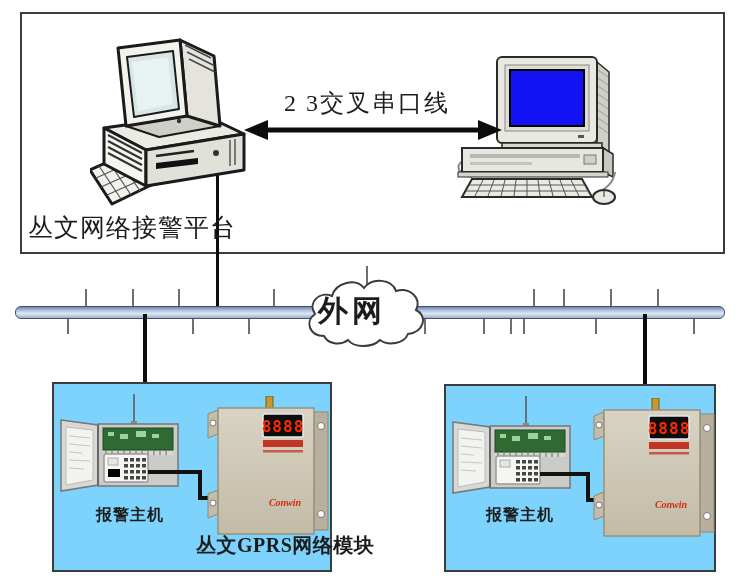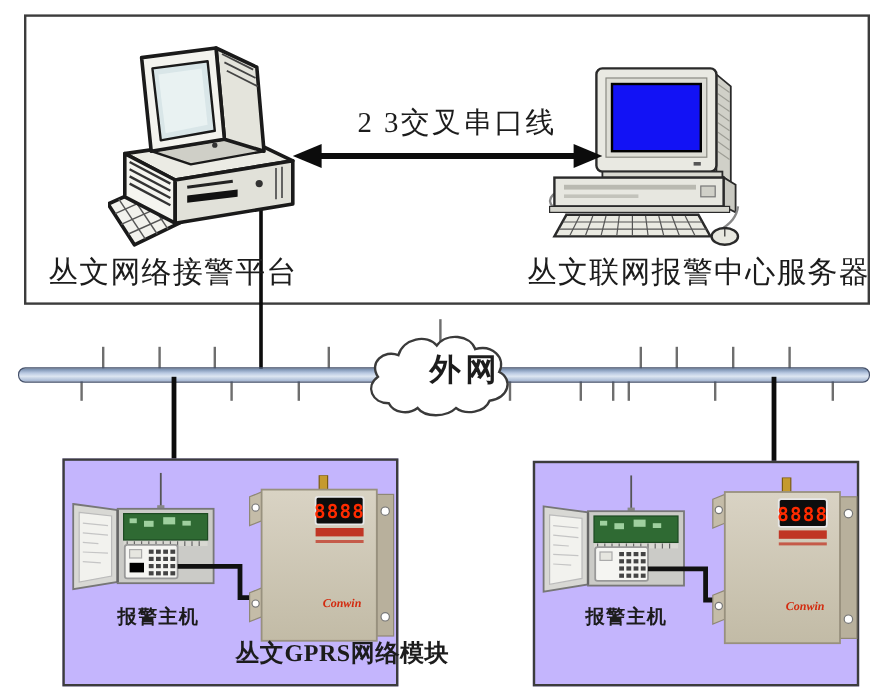--- a/index.html
+++ b/index.html
@@ -1,30 +1,30 @@
 <!DOCTYPE html>
 <html><head>
 <meta charset="utf-8">
 <style>
   html,body{margin:0;padding:0;background:#ffffff;}
   .stage{position:relative;width:739px;height:580px;background:#fff;overflow:hidden;
          font-family:"Liberation Serif", serif;color:#1a1a1a;}
   .abs{position:absolute;}
   .frame{border:2px solid #3c3c3c;background:transparent;}
-  .label{text-align:right;line-height:1.15;white-space:nowrap;color:#1c1c1c;}
+  .label{text-align:left;line-height:1.15;white-space:nowrap;color:#1c1c1c;}
   .lbl-big{font-size:25px;letter-spacing:1px;}
   .lbl-cable{font-size:24px;letter-spacing:2px;}
-  .lbl-cloud{font-size:26px;font-weight:600;letter-spacing:4px;}
+  .lbl-cloud{font-size:30px;font-weight:600;letter-spacing:4px;}
   .lbl-small{font-size:16px;font-weight:600;letter-spacing:1px;}
   .lbl-mod{font-size:20px;font-weight:600;letter-spacing:0.5px;}
   .busbar{left:15px;top:306px;width:708px;height:11px;border:1px solid #44506a;border-radius:6px;
           background:linear-gradient(180deg,#6f87a8 0%,#b9c9e2 35%,#dde6f2 60%,#9fb2cf 100%);}
   .tick{width:2px;background:#6e6e6e;}
   .dropline{background:#0c0c0c;}
-  .sitebox{border:2px solid #3c3c3c;background:#c4b5fd;}
+  .sitebox{border:2px solid #3c3c3c;background:#7dd3fc;}
   svg{display:block;}
 </style>
 </head>
 <body>
 
 <div class="stage">
 
   <div class="abs frame" style="left:20px;top:12px;width:701px;height:238px;"></div>
 
   <div class="abs dropline" style="left:216px;top:148px;width:3px;height:162px;"></div>
@@ -124,22 +124,21 @@
     <line x1="152" y1="140" x2="152" y2="147" stroke="#2a2a2a" stroke-width="1"></line>
   </svg>
 
   <svg class="abs" style="left:244px;top:114px;" width="258" height="32" viewBox="0 0 258 32">
     <line x1="18" y1="16" x2="240" y2="16" stroke="#0c0c0c" stroke-width="5"></line>
     <polygon points="0,16 24,6 24,26" fill="#0c0c0c"></polygon>
     <polygon points="258,16 234,6 234,26" fill="#0c0c0c"></polygon>
   </svg>
   <div class="abs label lbl-cable" style="left:284px;top:90px;width:180px;">2 3交叉串口线</div>
 
-  <div class="abs label lbl-big" style="left:28px;top:214px;width:205px;margin-left:12px;">丛文网络接警平台</div>
-  <div class="abs label lbl-big" style="left:415px;top:214px;width:310px;">丛文联网报警中心服务器</div>
+  <div class="abs label lbl-big" style="left:28px;top:214px;width:205px;">丛文网络接警平台</div>
 
   <div>
     <div class="abs tick" style="left:85px;top:289px;height:18px;"></div>
     <div class="abs tick" style="left:132px;top:289px;height:18px;"></div>
     <div class="abs tick" style="left:178px;top:289px;height:18px;"></div>
     <div class="abs tick" style="left:273px;top:289px;height:18px;"></div>
     <div class="abs tick" style="left:366px;top:266px;height:20px;"></div>
     <div class="abs tick" style="left:533px;top:289px;height:18px;"></div>
     <div class="abs tick" style="left:563px;top:289px;height:18px;"></div>
     <div class="abs tick" style="left:610px;top:289px;height:18px;"></div>

